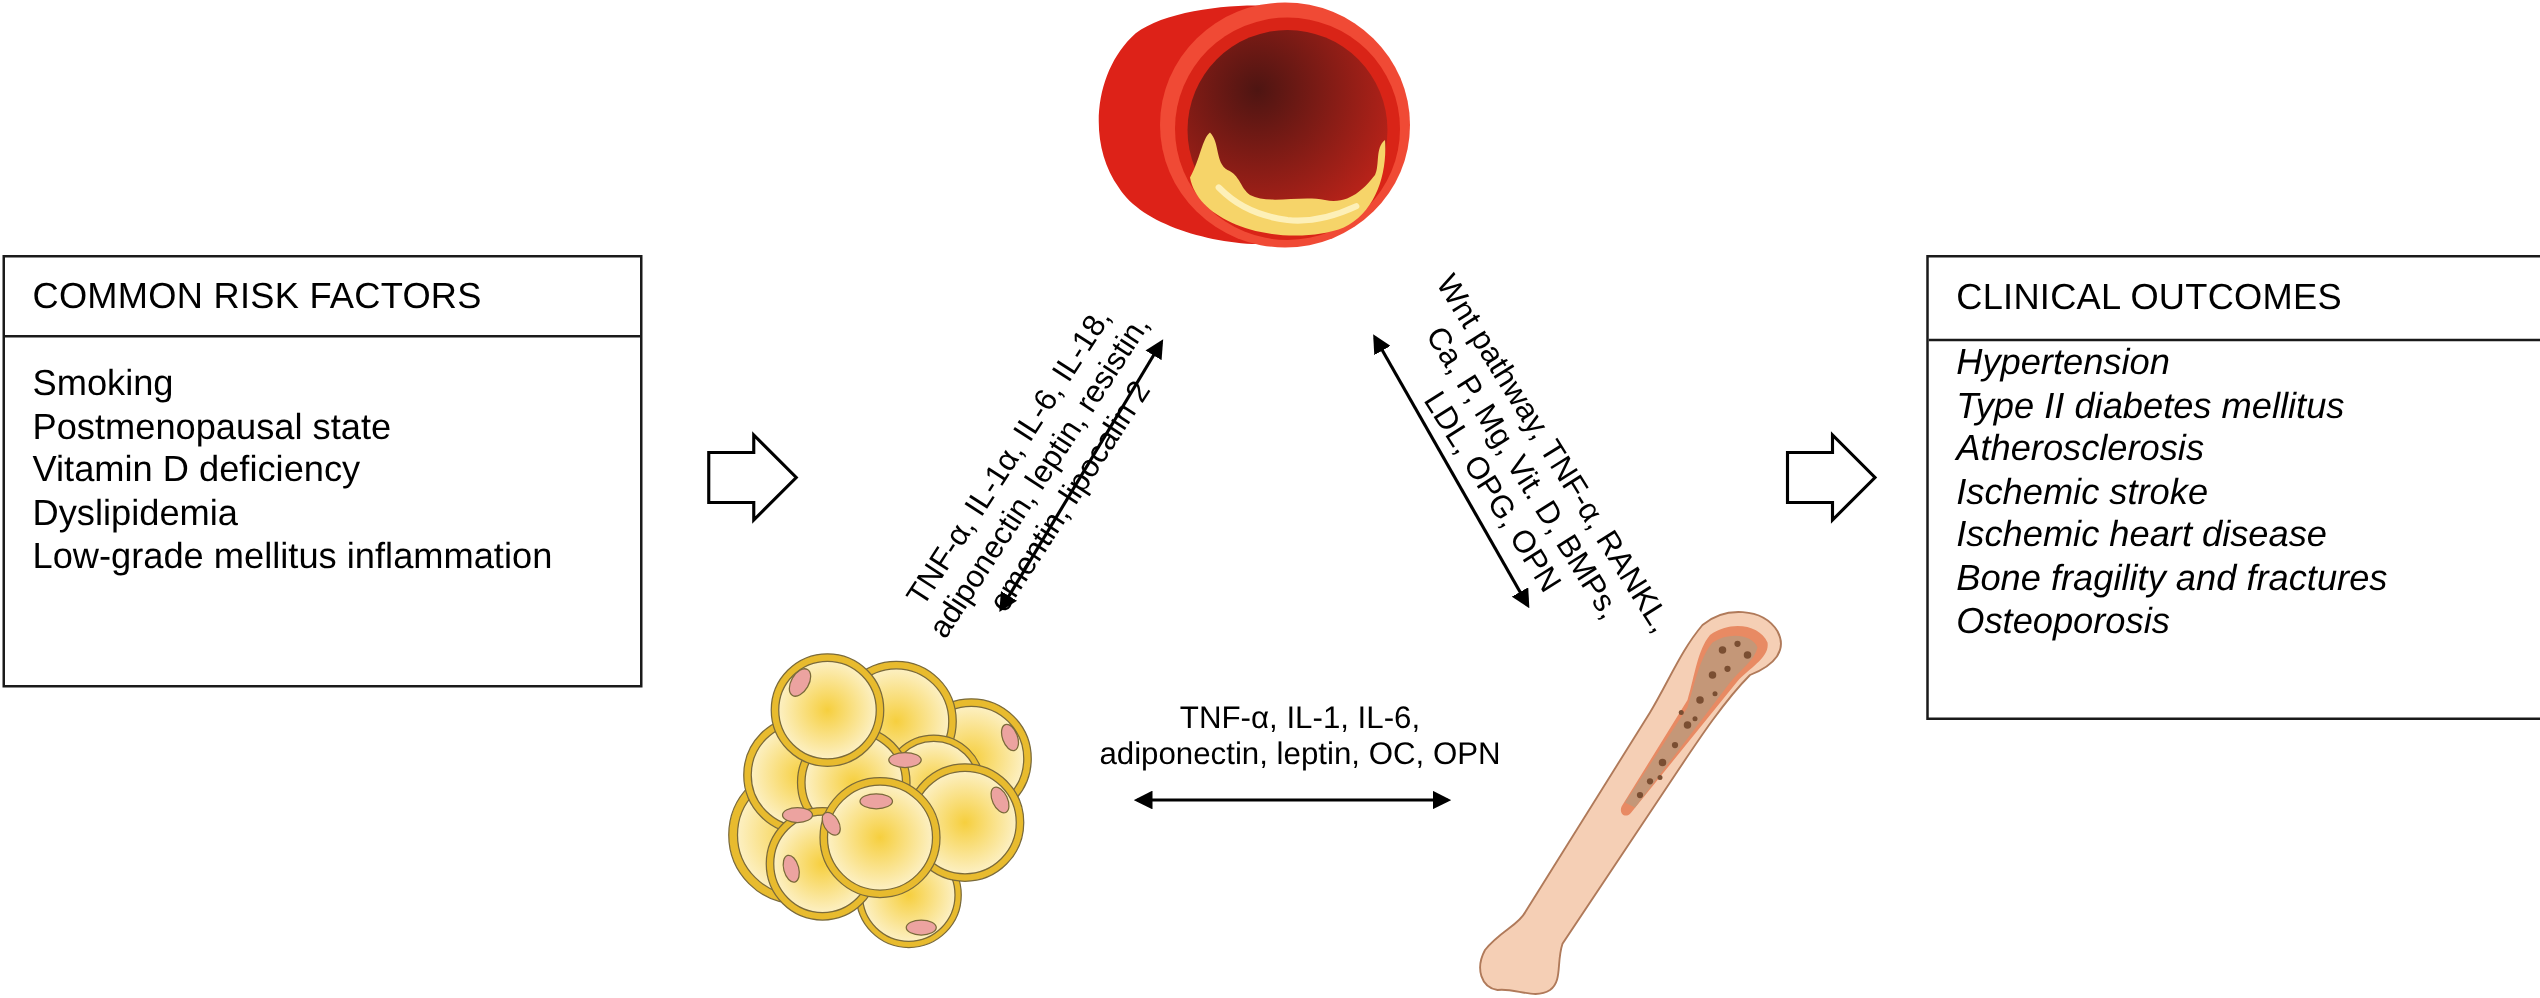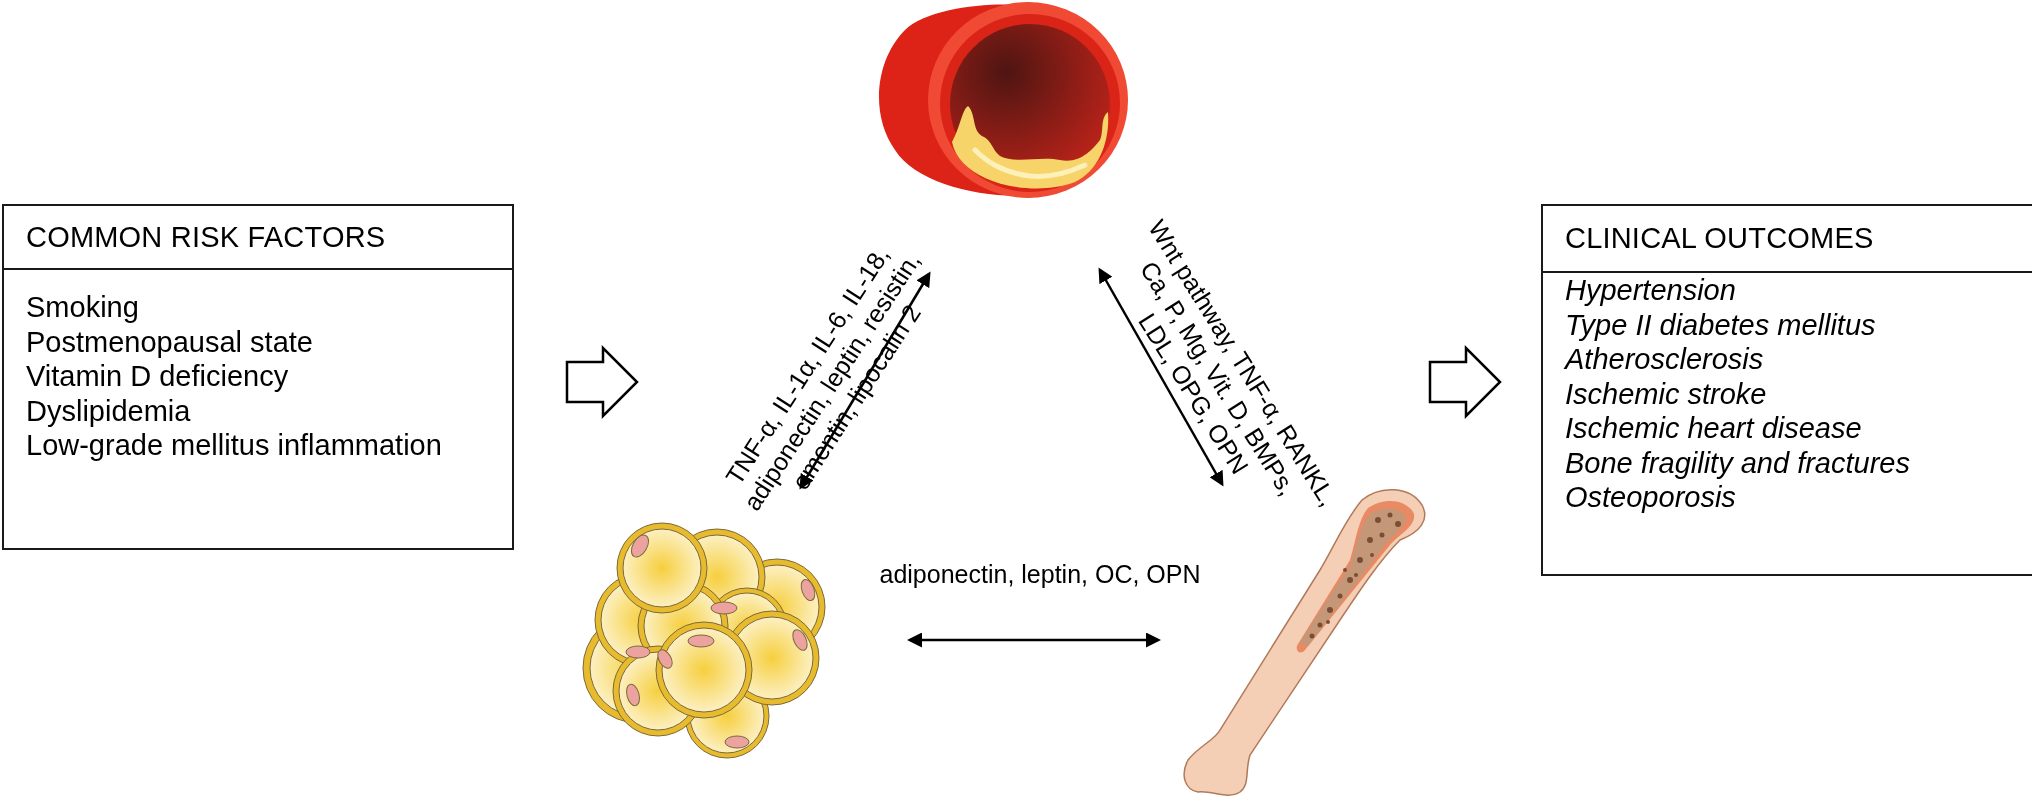--- a/index.html
+++ b/index.html
@@ -175,14 +175,15 @@
   <div>omentin, lipocalin 2</div>
 </div>
 
 <div class="rot-text" id="label-vessel-bone">
   <div>Wnt pathway, TNF-α, RANKL,</div>
   <div>Ca, P, Mg, Vit. D, BMPs,</div>
   <div>LDL, OPG, OPN</div>
 </div>
 
 <div id="label-fat-bone">
+  <div>TNF-α, IL-1, IL-6,</div>
   <div>adiponectin, leptin, OC, OPN</div>
 </div>
 
 </body></html>

